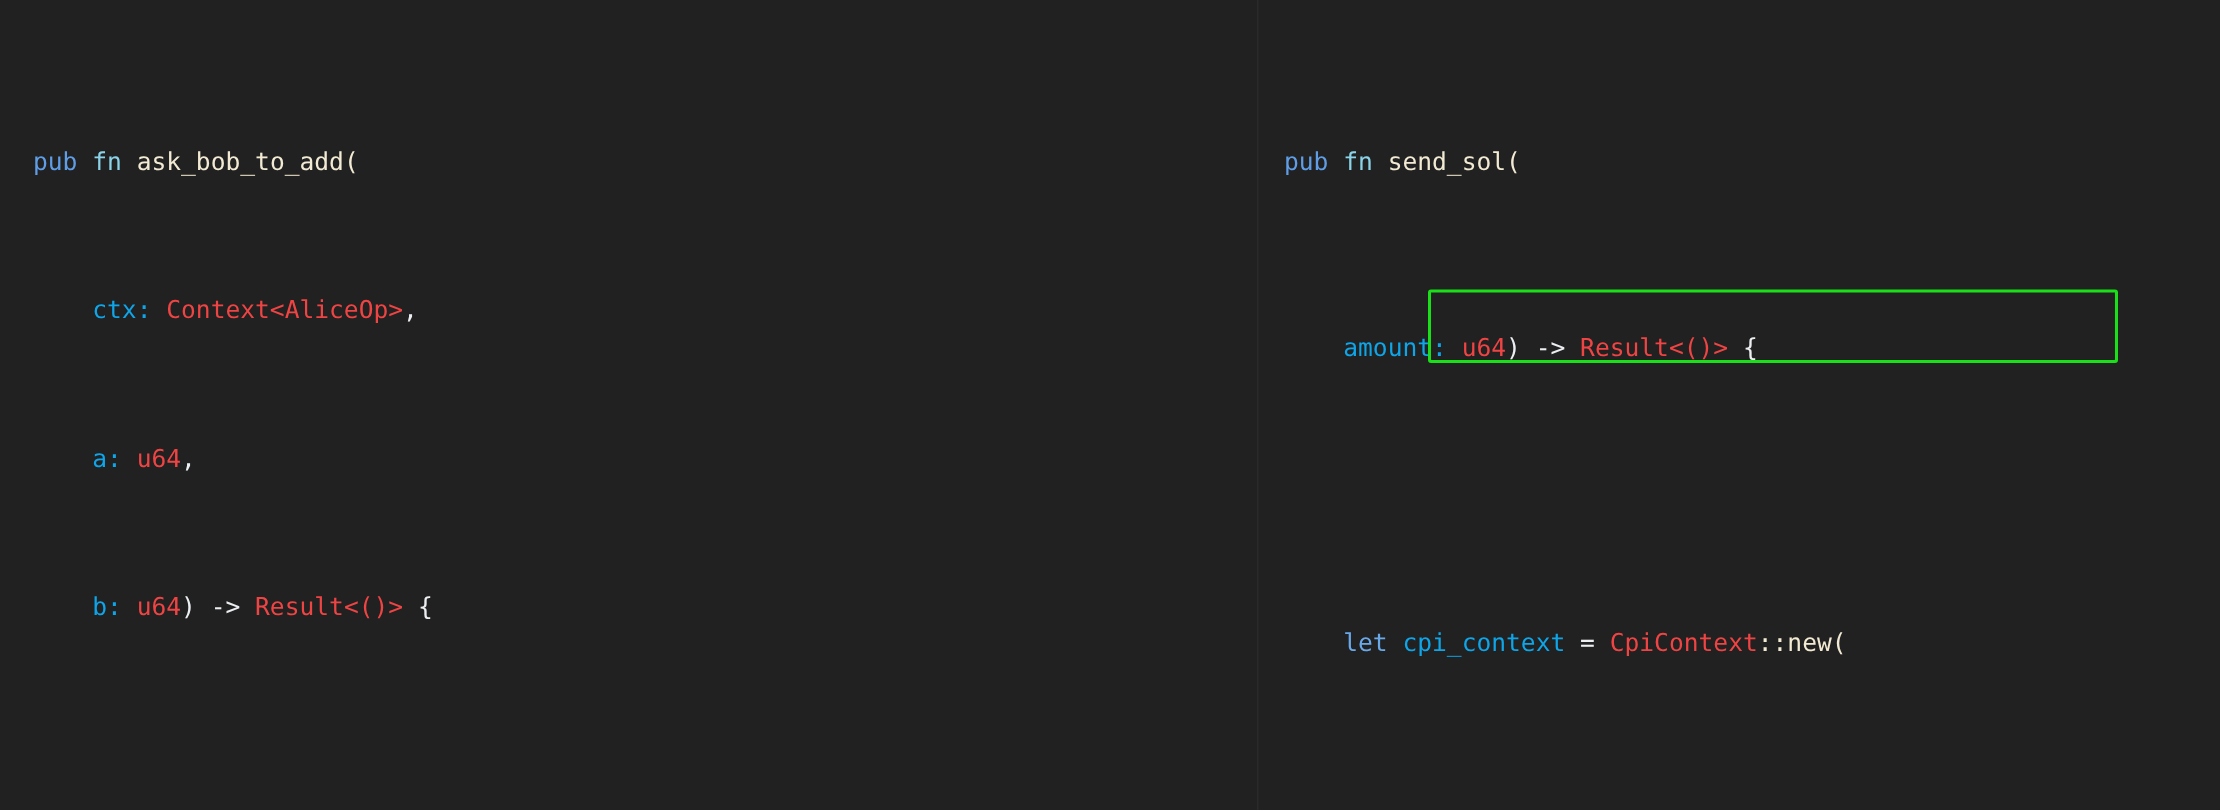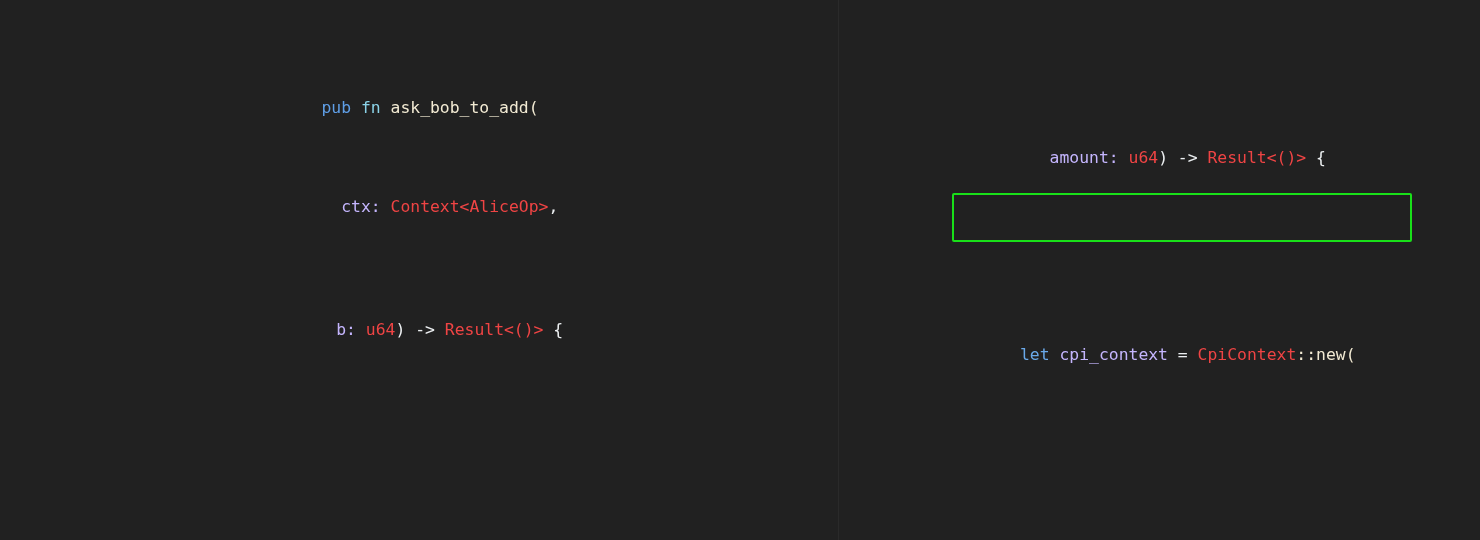--- a/index.html
+++ b/index.html
@@ -16,21 +16,20 @@
     position: relative;
     width: 1480px; height: 540px;
     background: #212121;
     display: flex;
   }
   .panel {
     position: relative;
     height: 448px;
     padding-top: 22px;
     overflow: hidden;
-    text-align: center;
   }
   .panel-left  { width: 838px; padding-left: 22px; }
   .panel-right { width: 642px; padding-left: 18px; }
   .divider {
     position: absolute;
     left: 838px; top: 0;
     width: 1px; height: 540px;
     background: #2a2a2a;
     z-index: 1;
   }
@@ -43,21 +42,21 @@
     color: #e8e8e8;
   }
   .line { height: 24.7px; white-space: pre; position: relative; }
 
   
   .kw       { color: #5f9ee6; }            
   .kw2      { color: #8bd3e8; }            
   .kw3      { color: #6aa9e9; margin-top: 10px; }            
   .fname    { color: #f2ead3; }            
   .type     { color: #ef4444; }            
-  .var      { color: #c4b5fd; }            
+  .var      { color: #0ea5e9; }            
   .plain    { color: #eceff1; }
 
   
   .box-multi {
     position: absolute;
     border: 2px solid #19e019;
     border-radius: 2px;
     pointer-events: none;
   }
 </style>
@@ -68,20 +67,21 @@
 
   <div class="divider"></div>
 
   <div class="panel panel-left">
     <div class="code">
 
       <div class="line"><span class="kw">pub</span> <span class="kw2">fn</span> <span class="fname">ask_bob_to_add(</span></div>
 
       <div class="line">    <span class="var">ctx: </span><span class="type">Context&lt;AliceOp&gt;</span><span class="plain">,</span></div>
 
+      <div class="line">    <span class="var">a: </span><span class="type">u64</span><span class="plain">,</span></div>
 
       <div class="line">    <span class="var">b: </span><span class="type">u64</span><span class="plain">) -&gt; </span><span class="type">Result&lt;()&gt;</span><span class="plain"> {</span></div>
 
       <div class="line"> </div>
 
       
 
       
 
       
@@ -109,20 +109,21 @@
       
 
       
 
     </div>
   </div>
 
   <div class="panel panel-right">
     <div class="code">
 
+      <div class="line"><span class="kw">pub</span> <span class="kw2">fn</span> <span class="fname">send_sol(</span></div>
 
 
       <div class="line">    <span class="var">amount: </span><span class="type">u64</span><span class="plain">) -&gt; </span><span class="type">Result&lt;()&gt;</span><span class="plain"> {</span></div>
 
       <div class="line"> </div>
 
       <div class="line">    <span class="kw3">let</span> <span class="var">cpi_context</span><span class="plain"> = </span><span class="type">CpiContext</span><span class="fname">::new(</span></div>
 
       
 

